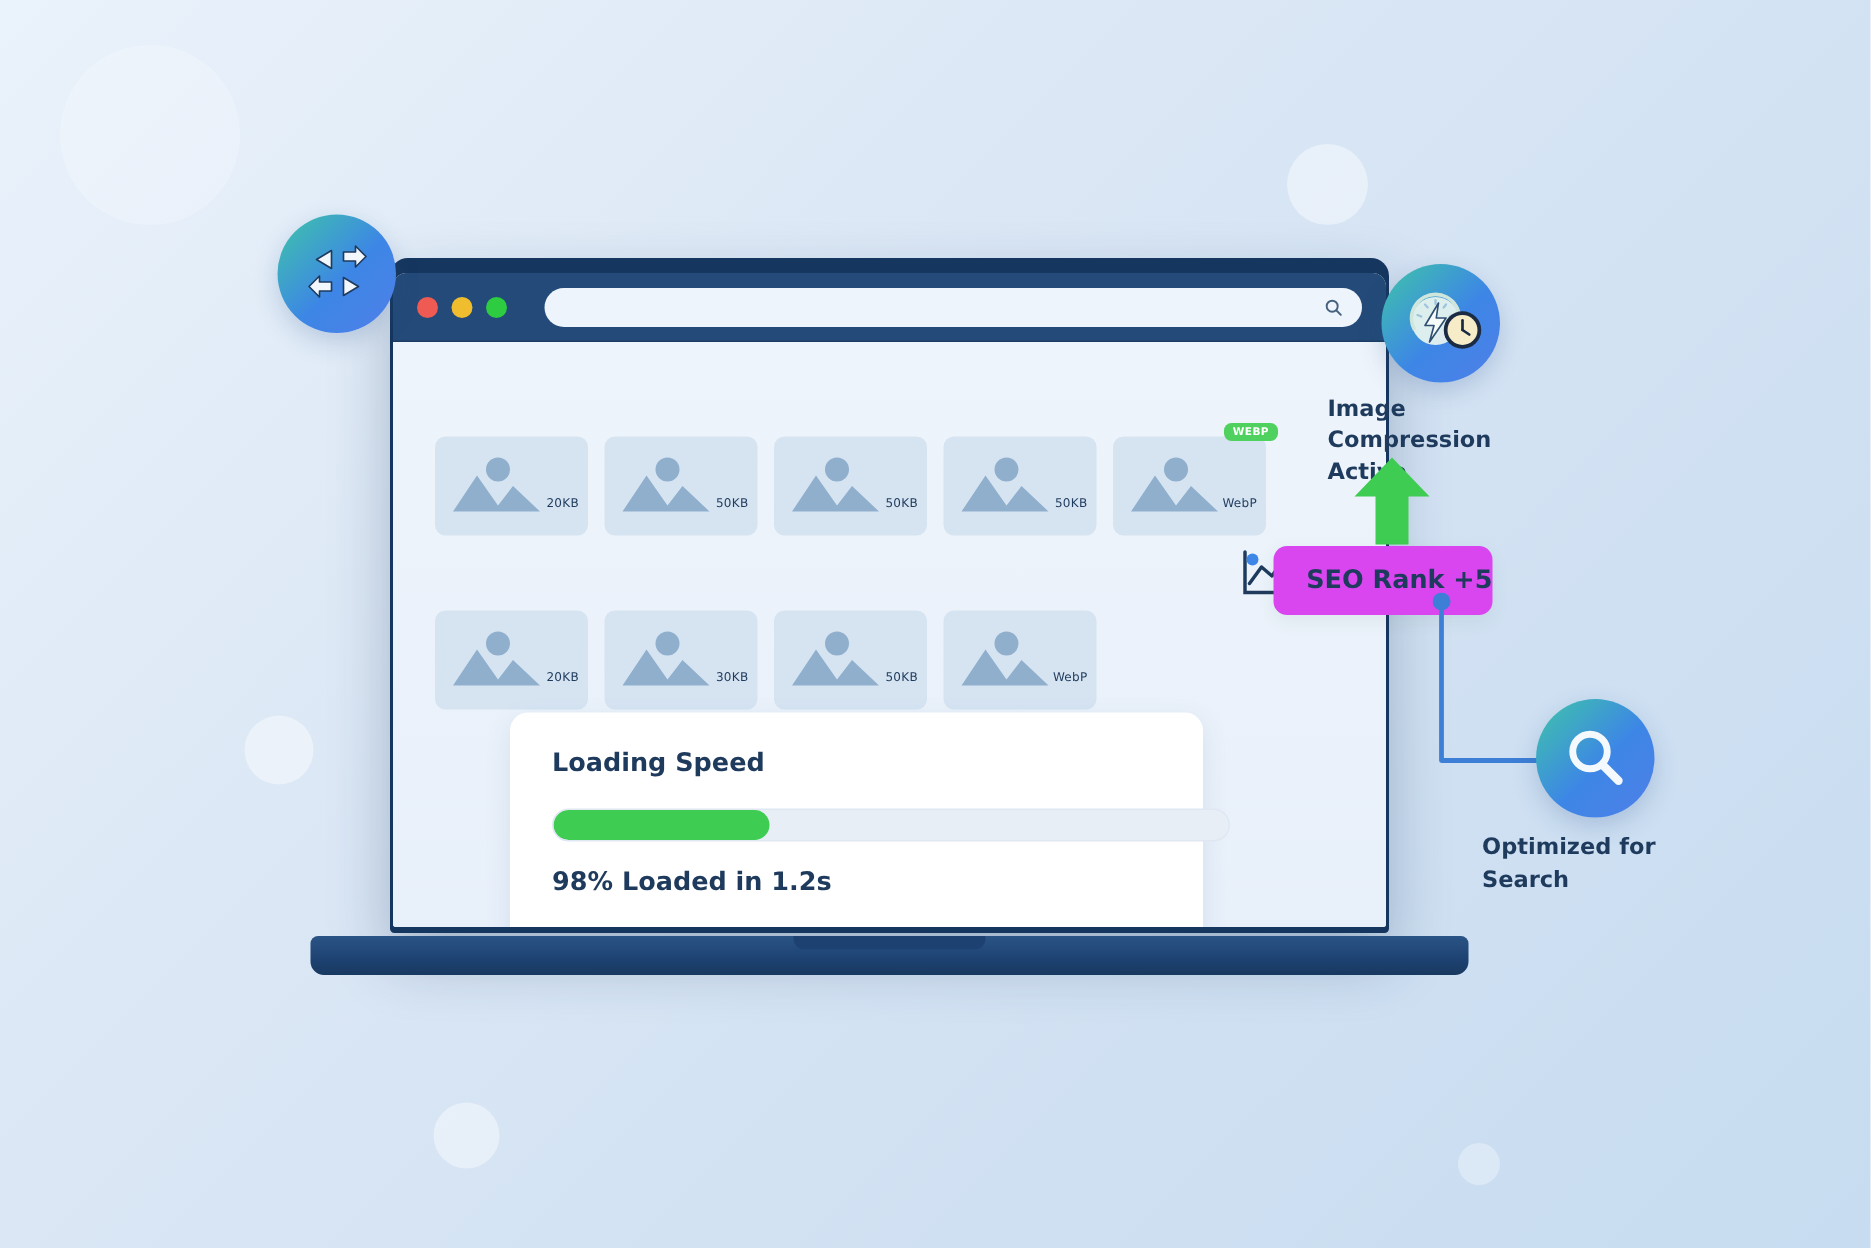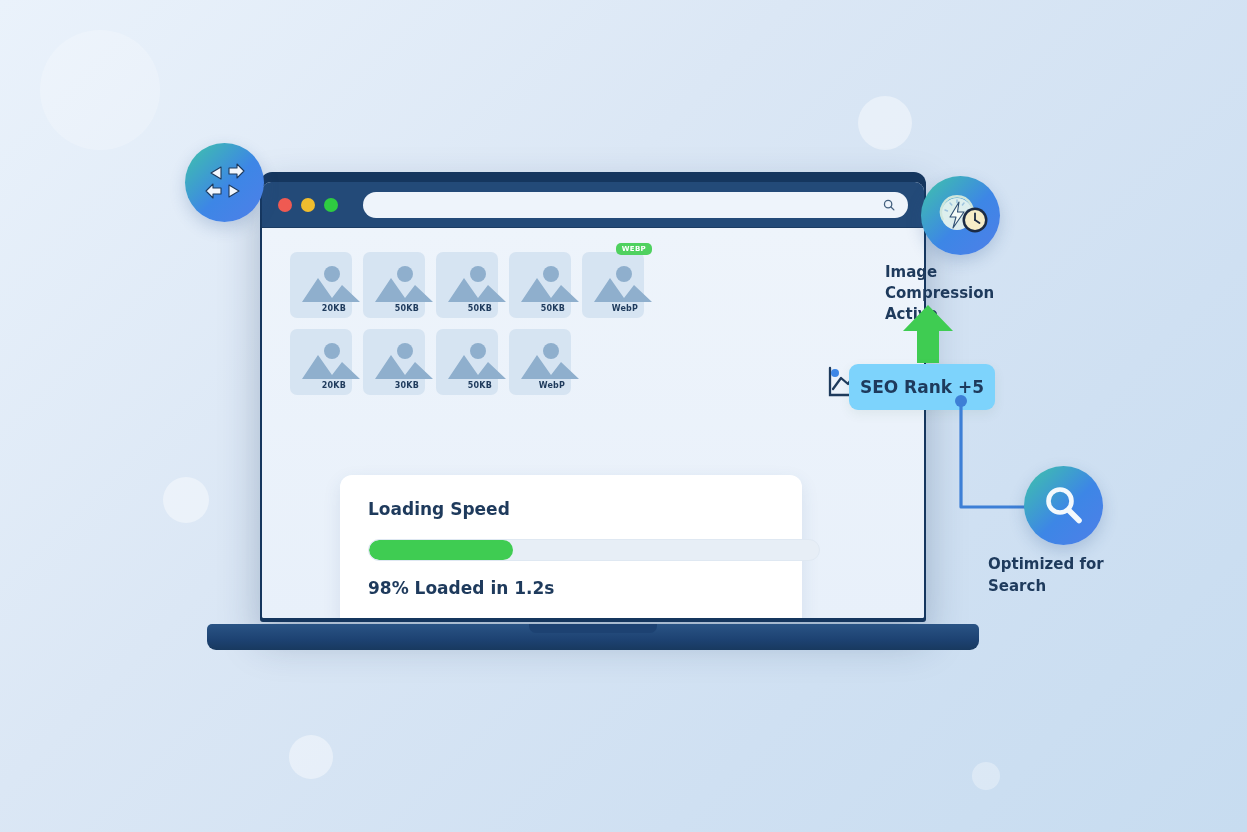--- a/index.html
+++ b/index.html
@@ -86,30 +86,30 @@
   #browser-viewport {
     flex: 1; position: relative;
     background: linear-gradient(180deg,#eef4fb 0%, #e8f0fa 100%);
     padding: 24px 28px 0 28px;
   }
 
   #thumb-grid { display: flex; flex-direction: column; gap: 11px; }
   .thumb-row { display: flex; gap: 11px; justify-content: flex-start; }
   .thumb {
     position: relative;
-    width: 62px; height: 66px;
+    width: 102px; height: 66px;
     background: #d6e4f2;
     border-radius: 7px;
-    display: flex; align-items: flex-end; justify-content: flex-end;
+    display: flex; align-items: flex-end; justify-content: flex-end; margin-top: 39px;
   }
   .thumb-art { position: absolute; left: 0; top: 0; width: 82px; height: 66px; }
   .thumb-label {
     position: relative;
-    font-size: 8px; font-weight: bold; color: #1e3a5c;
-    padding: 0 6px 5px 0; letter-spacing: .2px;
+    font-size: 8px; font-weight: normal; color: #1e3a5c;
+    padding: 0 6px 17px 0; letter-spacing: .2px;
   }
   .thumb-badge {
     position: absolute; right: -8px; top: -9px;
     background: #4fd15f; color: #ffffff;
     font-size: 7px; font-weight: bold;
     padding: 2px 6px; border-radius: 5px;
     letter-spacing: .3px;
   }
 
   
@@ -151,22 +151,22 @@
   }
   #search-label {
     position: absolute; left: 988px; top: 554px; width: 152px;
     font-size: 15px; font-weight: bold; color: #1e3a5c;
     line-height: 1.45; 
   }
 
   #seo-pill {
     position: absolute; left: 849px; top: 364px;
     width: 146px; height: 46px;
-    background: #7dd3fc; border-radius: 9px;
-    display: flex; align-items: center; justify-content: center;
+    background: #d946ef; border-radius: 9px;
+    display: flex; align-items: center; justify-content: flex-end;
     box-shadow: 0 4px 12px rgba(50,100,60,0.08);
   }
   #seo-pill-label { font-size: 17px; font-weight: bold; color: #1e3a5c; }
   #seo-chart-icon { position: absolute; left: 826px; top: 364px; width: 36px; height: 36px; }
 
   #green-arrow { position: absolute; left: 900px; top: 303px; width: 56px; height: 62px; }
   #seo-connector { position: absolute; left: 955px; top: 395px; width: 80px; height: 118px; }
 </style>
 </head>
 <body>

